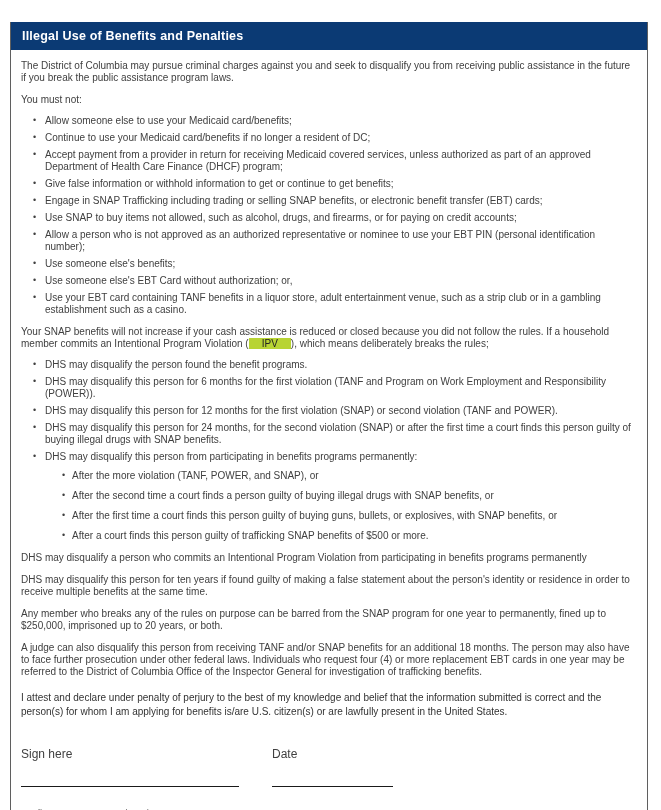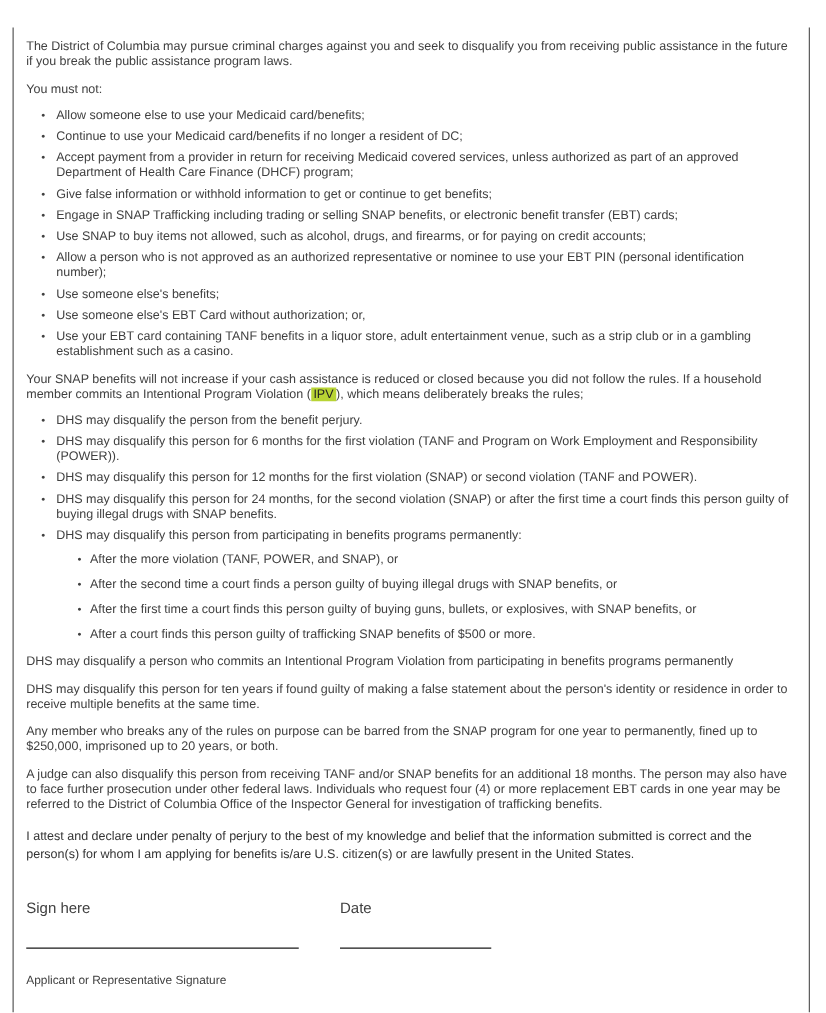--- a/index.html
+++ b/index.html
@@ -20,37 +20,40 @@
     padding:0 12px 0 10px;
     color:#404040; font-size:10px; line-height:12px;
   }
   .para { margin:10px 0 0 0; }
   .list { margin-top:9px; }
   .li { position:relative; padding-left:24px; margin-bottom:5px; }
   .li .marker { position:absolute; left:12px; top:-1px; font-size:9px; }
   .li.l2 { padding-left:51px; margin-bottom:8px; }
   .li.l2 .marker { left:41px; }
   .sublist { margin-top:7px; }
-  .hl { background:#b8d434; color:#222222; padding:0 2px; }
+  .hl { background:#b8d434; color:#222222; padding:0 13px; }
   .attest { font-weight:normal; color:#333333; line-height:13.5px; margin-top:13px; }
   .sigrow { display:flex; margin-top:30px; }
   .sigcol-sign { width:251px; }
   .sigcol-date { width:170px; }
   .siglabel { font-size:12px; color:#404040; }
   .sigline { border-bottom:1.5px solid #1a1a1a; margin-top:26px; height:0; }
   .sigline.sign { width:218px; }
   .sigline.date { width:121px; }
   .caption { font-size:9.5px; color:#404040; margin-top:20px; }
 </style>
 </head>
 <body>
 
 <div class="page">
   <div class="panel">
 
+    <div class="titlebar">
+      <span>Illegal Use of Benefits and Penalties</span>
+    </div>
 
     <div class="content">
 
       <p class="para">The District of Columbia may pursue criminal charges against you and seek to disqualify you from receiving public assistance in the future if you break the public assistance program laws.</p>
       <p class="para">You must not:</p>
 
       <div class="list">
         <div class="li l1"><span class="marker">•</span><span>Allow someone else to use your Medicaid card/benefits;</span></div>
         <div class="li l1"><span class="marker">•</span><span>Continue to use your Medicaid card/benefits if no longer a resident of DC;</span></div>
         <div class="li l1"><span class="marker">•</span><span>Accept payment from a provider in return for receiving Medicaid covered services, unless authorized as part of an approved Department of Health Care Finance (DHCF) program;</span></div>
@@ -59,21 +62,21 @@
         <div class="li l1"><span class="marker">•</span><span>Use SNAP to buy items not allowed, such as alcohol, drugs, and firearms, or for paying on credit accounts;</span></div>
         <div class="li l1"><span class="marker">•</span><span>Allow a person who is not approved as an authorized representative or nominee to use your EBT PIN (personal identification number);</span></div>
         <div class="li l1"><span class="marker">•</span><span>Use someone else's benefits;</span></div>
         <div class="li l1"><span class="marker">•</span><span>Use someone else's EBT Card without authorization; or,</span></div>
         <div class="li l1"><span class="marker">•</span><span>Use your EBT card containing TANF benefits in a liquor store, adult entertainment venue, such as a strip club or in a gambling establishment such as a casino.</span></div>
       </div>
 
       <p class="para"><span>Your SNAP benefits will not increase if your cash assistance is reduced or closed because you did not follow the rules. If a household member commits an Intentional Program Violation (</span><span class="hl">IPV</span><span>), which means deliberately breaks the rules;</span></p>
 
       <div class="list">
-        <div class="li l1"><span class="marker">•</span><span>DHS may disqualify the person from the benefit perjury.</span></div>
+        <div class="li l1"><span class="marker">•</span><span>DHS may disqualify the person found the benefit programs.</span></div>
         <div class="li l1"><span class="marker">•</span><span>DHS may disqualify this person for 6 months for the first violation (TANF and Program on Work Employment and Responsibility (POWER)).</span></div>
         <div class="li l1"><span class="marker">•</span><span>DHS may disqualify this person for 12 months for the first violation (SNAP) or second violation (TANF and POWER).</span></div>
         <div class="li l1"><span class="marker">•</span><span>DHS may disqualify this person for 24 months, for the second violation (SNAP) or after the first time a court finds this person guilty of buying illegal drugs with SNAP benefits.</span></div>
         <div class="li l1"><span class="marker">•</span><span>DHS may disqualify this person from participating in benefits programs permanently:</span></div>
         <div class="sublist">
           <div class="li l2"><span class="marker">•</span><span>After the more violation (TANF, POWER, and SNAP), or</span></div>
           <div class="li l2"><span class="marker">•</span><span>After the second time a court finds a person guilty of buying illegal drugs with SNAP benefits, or</span></div>
           <div class="li l2"><span class="marker">•</span><span>After the first time a court finds this person guilty of buying guns, bullets, or explosives, with SNAP benefits, or</span></div>
           <div class="li l2"><span class="marker">•</span><span>After a court finds this person guilty of trafficking SNAP benefits of $500 or more.</span></div>
         </div>

